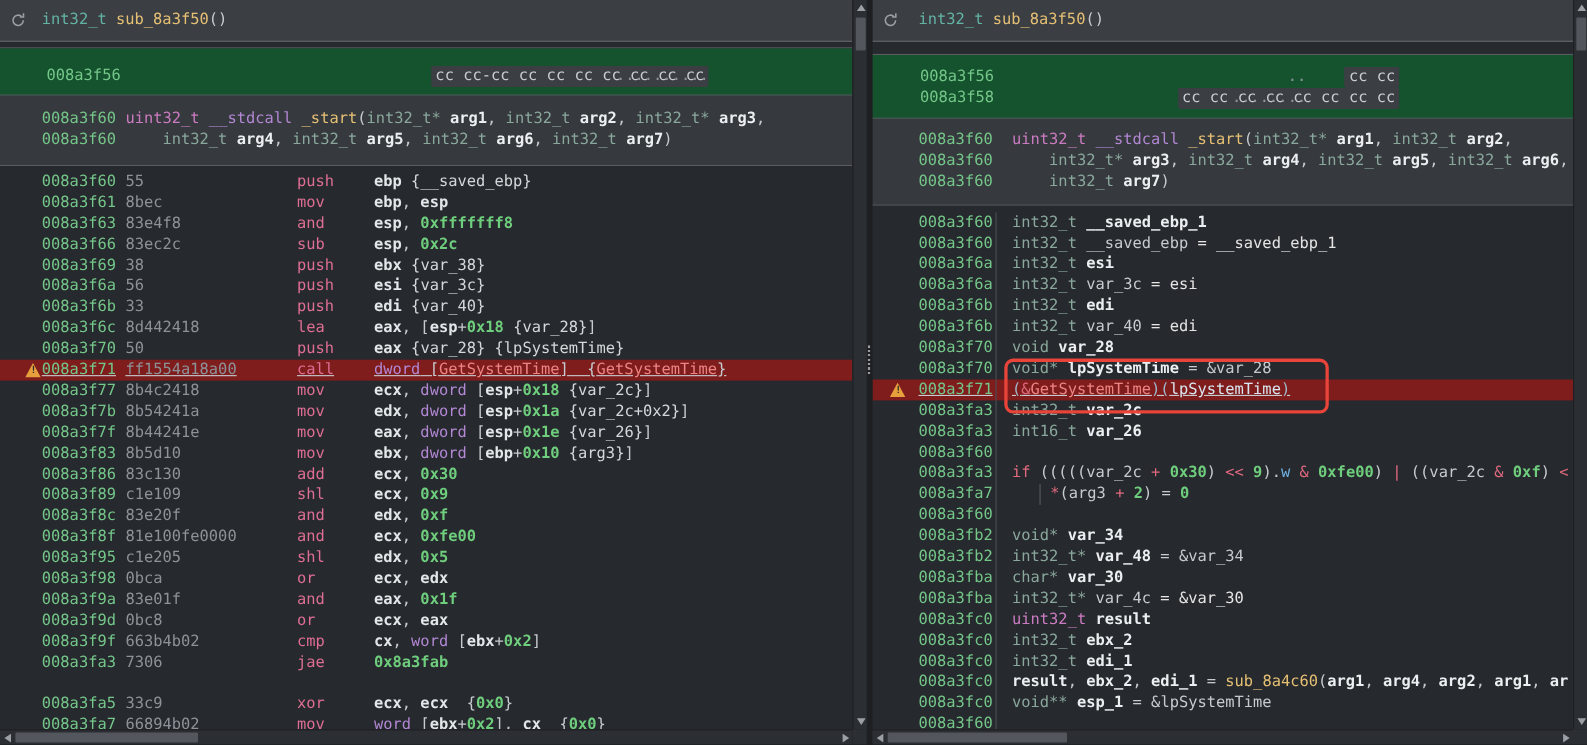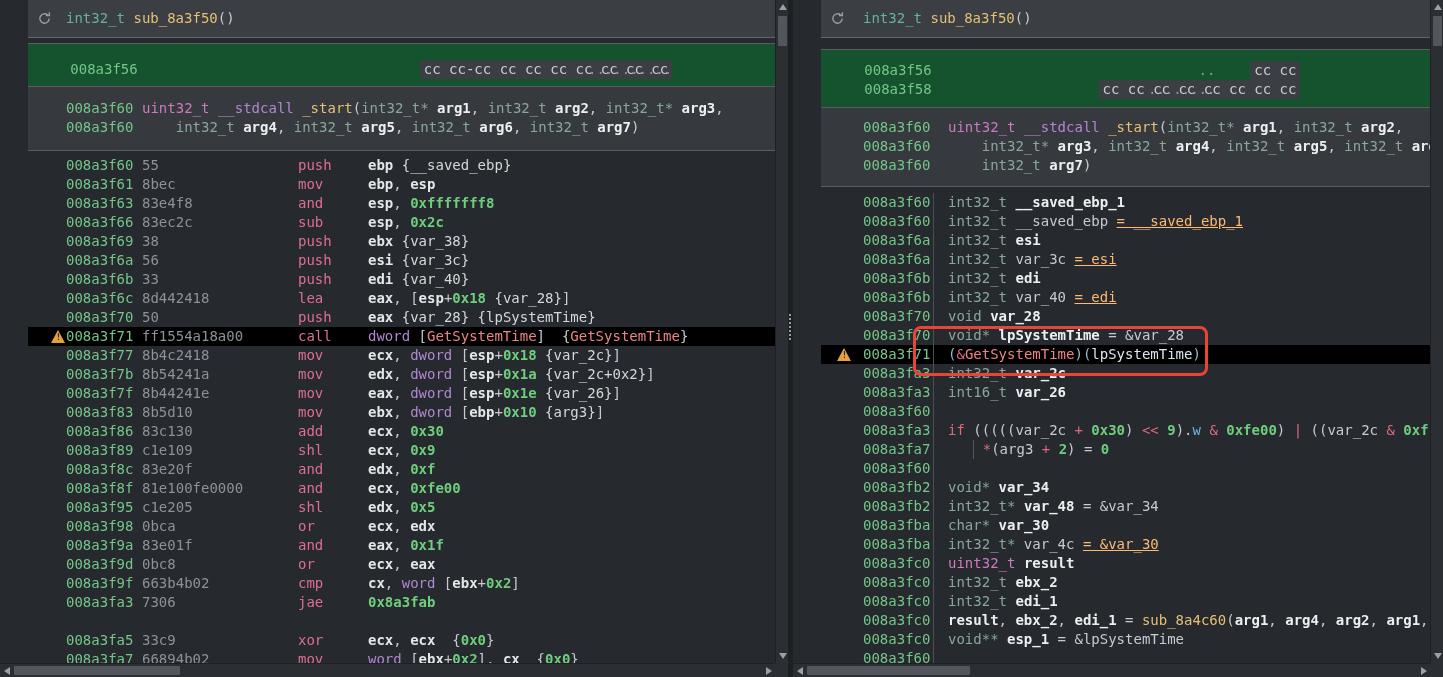--- a/index.html
+++ b/index.html
@@ -1,19 +1,19 @@
 <!DOCTYPE html>
 <html><head>
 <meta charset="utf-8">
 <style>
   html,body{margin:0;padding:0;background:#1d1f22;}
   #app{position:relative;width:1443px;height:677px;overflow:hidden;
        font-family:"DejaVu Sans Mono",monospace;font-size:14px;line-height:19px;
        color:#c6cbcf;background:#1d1f22;}
-  .pane{position:absolute;top:0;height:663px;background:#26292d;overflow:hidden;padding-left:28px;}
+  .pane{position:absolute;top:0;height:663px;background:#26292d;overflow:hidden;}
   #left-content{left:0;width:775px;}
   #right-content{left:793px;width:637px;}
   .hdr{position:relative;height:37px;border-bottom:1px solid #63676c;background:#3b3e43;
        display:flex;align-items:center;}
   .ricon{position:absolute;left:9px;top:11px;width:15px;height:15px;}
   .hsig{white-space:pre;}
   #left-content .hsig{padding-left:38px;}
   #right-content .hsig{padding-left:42px;}
   .bands{display:flex;flex-direction:column;height:625px;}
   .band{box-sizing:border-box;border-bottom:1px solid #595d63;background:#26292d;overflow:hidden;}
@@ -23,21 +23,21 @@
   .band-code{flex:1;border-bottom:none;background:#26292d;}
   #left-content .band-strip{height:6px;}
   #left-content .band-hex{height:43px;padding-top:16px;}
   #left-content .band-sig{height:64px;padding-top:12px;}
   #left-content .band-code{padding-top:5px;}
   #right-content .band-strip{height:12px;}
   #right-content .band-hex{height:58px;padding-top:11px;}
   #right-content .band-sig{height:79px;padding-top:10px;}
   #right-content .band-code{padding-top:6px;}
   .row{position:relative;display:flex;height:19px;line-height:19px;white-space:pre;}
-  .row.sel{background:#000000;}
+  .row.sel{background:#7f1d1d;text-decoration:underline;}
   .gut{display:flex;align-items:center;justify-content:flex-end;flex:none;}
   #left-content .gut{width:38px;padding-right:0;box-sizing:border-box;}
   #right-content .gut{width:42px;padding-right:11px;box-sizing:border-box;}
   .addr{flex:none;color:#74c689;}
   #left-content .addr{width:76px;}
   #right-content .addr{width:70px;}
   .byt{flex:none;width:156px;color:#8d9298;}
   .mn{flex:none;width:70px;}
   .code{flex:1;white-space:pre;overflow:hidden;}
   #right-content .band-code .code{border-left:1px solid #4b4f55;padding-left:14px;}
@@ -54,21 +54,21 @@
   .w{color:#c6cbcf;}
   .n{color:#6fce7d;font-weight:bold;}
   .k{color:#b287d4;}
   .i{color:#ee8482;}
   .an{color:#d4d8db;}
   .t{color:#8aa79c;}
   .tm{color:#cb7bc1;}
   .th{color:#63b3a4;}
   .f{color:#e5c074;}
   .v{color:#eceff1;font-weight:bold;margin-top:12px;}
-  .d{color:#fdba74;text-decoration:underline;}
+  .d{color:#e5e5e5;}
   .o{color:#e0697e;}
   .u{color:#6fb3e6;}
   .pb{color:#9db7cc;}
   .wb{color:#d9e6f0;}
   .g{display:inline-block;width:0;border-left:1px solid #565a60;height:19px;vertical-align:top;}
   
   .wi{position:relative;width:15px;height:13px;flex:none;}
   .wi::before{content:"";position:absolute;left:0;top:0;width:0;height:0;
     border-left:7.5px solid transparent;border-right:7.5px solid transparent;
     border-bottom:13px solid #e7a03c;}

